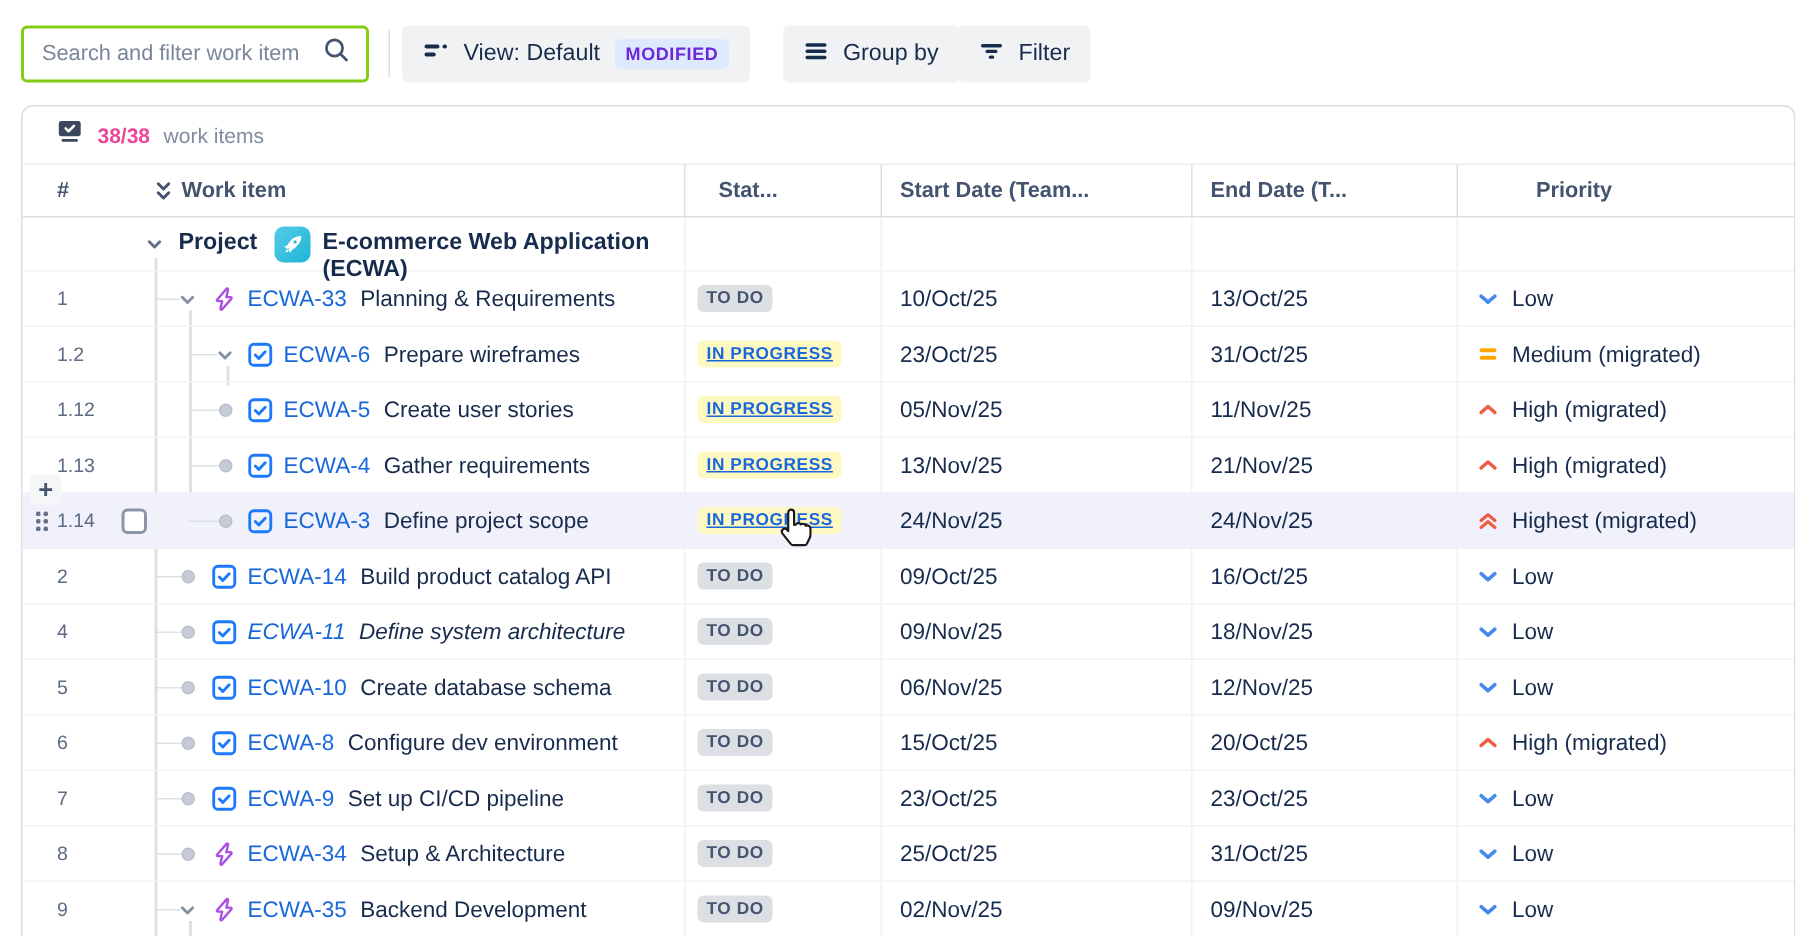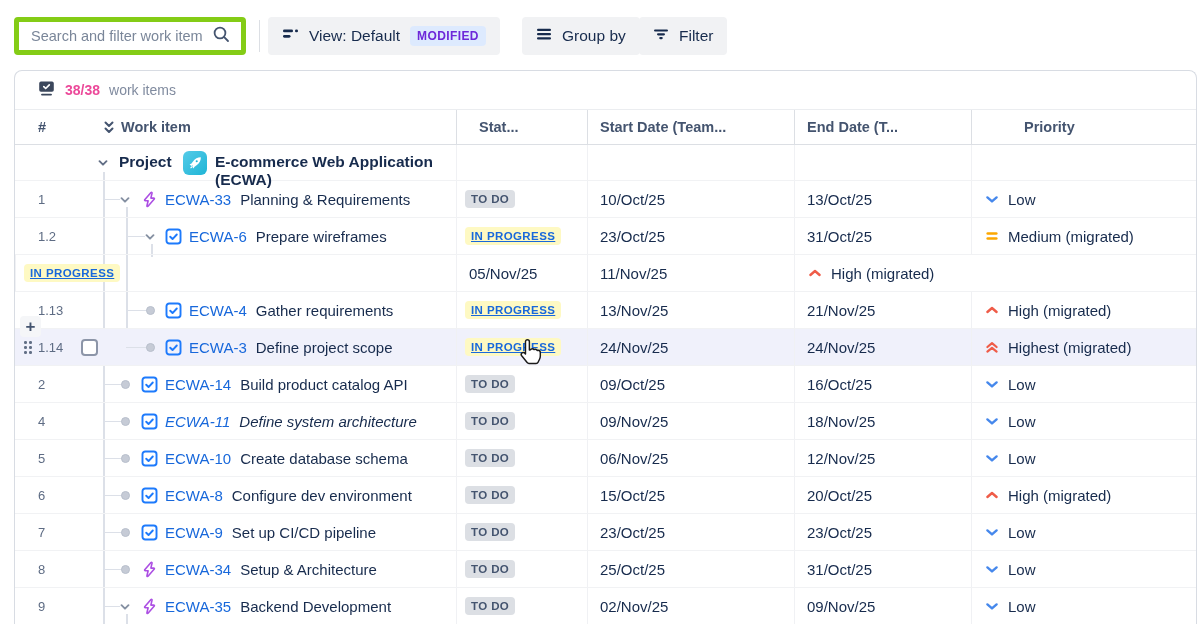--- a/index.html
+++ b/index.html
@@ -4,21 +4,21 @@
 <style>
   * { margin:0; padding:0; box-sizing:border-box; }
   html,body { width:1200px; height:624px; }
   body {
     position:relative; background:#ffffff; overflow:hidden;
     font-family:"Liberation Sans", sans-serif; color:#172B4D;
   }
   
   .search-box {
     position:absolute; left:14px; top:17px; width:232px; height:38px;
-    border:5px solid #84cc16; border-radius:4px; background:#fff;
+    border:2px solid #84cc16; border-radius:4px; background:#fff;
     display:flex; align-items:center; padding:0 10px 0 12px;
   }
   .search-box input {
     border:none; outline:none; flex:1; font-size:14.5px; color:#172B4D;
     font-family:"Liberation Sans", sans-serif; background:transparent; min-width:0;
   }
   .search-box input::placeholder { color:#7A8699; }
   .toolbar-divider { position:absolute; left:259px; top:20px; width:1px; height:32px; background:#DCDFE4; }
   .tb-btn {
     position:absolute; top:17px; height:38px; background:#F1F2F4; border-radius:4px;
@@ -283,20 +283,35 @@
             <span style="display: flex;">
               <svg width="16" height="16" viewBox="0 0 16 16">
                 <rect x="2.4" y="4.2" width="11.2" height="2.6" rx="1.3" fill="#FCA700"></rect>
                 <rect x="2.4" y="9.2" width="11.2" height="2.6" rx="1.3" fill="#FCA700"></rect>
               </svg>
             </span>
             <span>Medium (migrated)</span>
           </div>
         </div>
         <div class="grid-row row">
+          <div class="c-item">
+            <span class="row-num">1.12</span>
+            <div class="hline" style="left: 111px; width: 22px;"></div>
+            <span class="node-bullet" style="left: 131px;"></span>
+            <div class="item-main" style="left: 150px;">
+              <span class="type-icon">
+                <svg width="17" height="17" viewBox="0 0 16 16">
+                  <rect x="1.4" y="1.4" width="13.2" height="13.2" rx="2.6" fill="none" stroke="#1D7AFC" stroke-width="1.8"></rect>
+                  <path d="M4.9 8.2l2.2 2.2 4-4.3" fill="none" stroke="#1D7AFC" stroke-width="1.8" stroke-linecap="round" stroke-linejoin="round"></path>
+                </svg>
+              </span>
+              <span class="item-key">ECWA-5</span>
+              <span class="item-summary">Create user stories</span>
+            </div>
+          </div>
           <div class="c-status">
             <span class="lozenge lz-inprog">IN PROGRESS</span>
           </div>
           <div class="c-date">05/Nov/25</div>
           <div class="c-date">11/Nov/25</div>
           <div class="c-priority">
             <span style="display: flex;">
               <svg width="16" height="16" viewBox="0 0 16 16">
                 <path d="M3.4 10 8 6l4.6 4" stroke="#EF5C48" stroke-width="2.4" fill="none" stroke-linecap="round" stroke-linejoin="round"></path>
               </svg>

